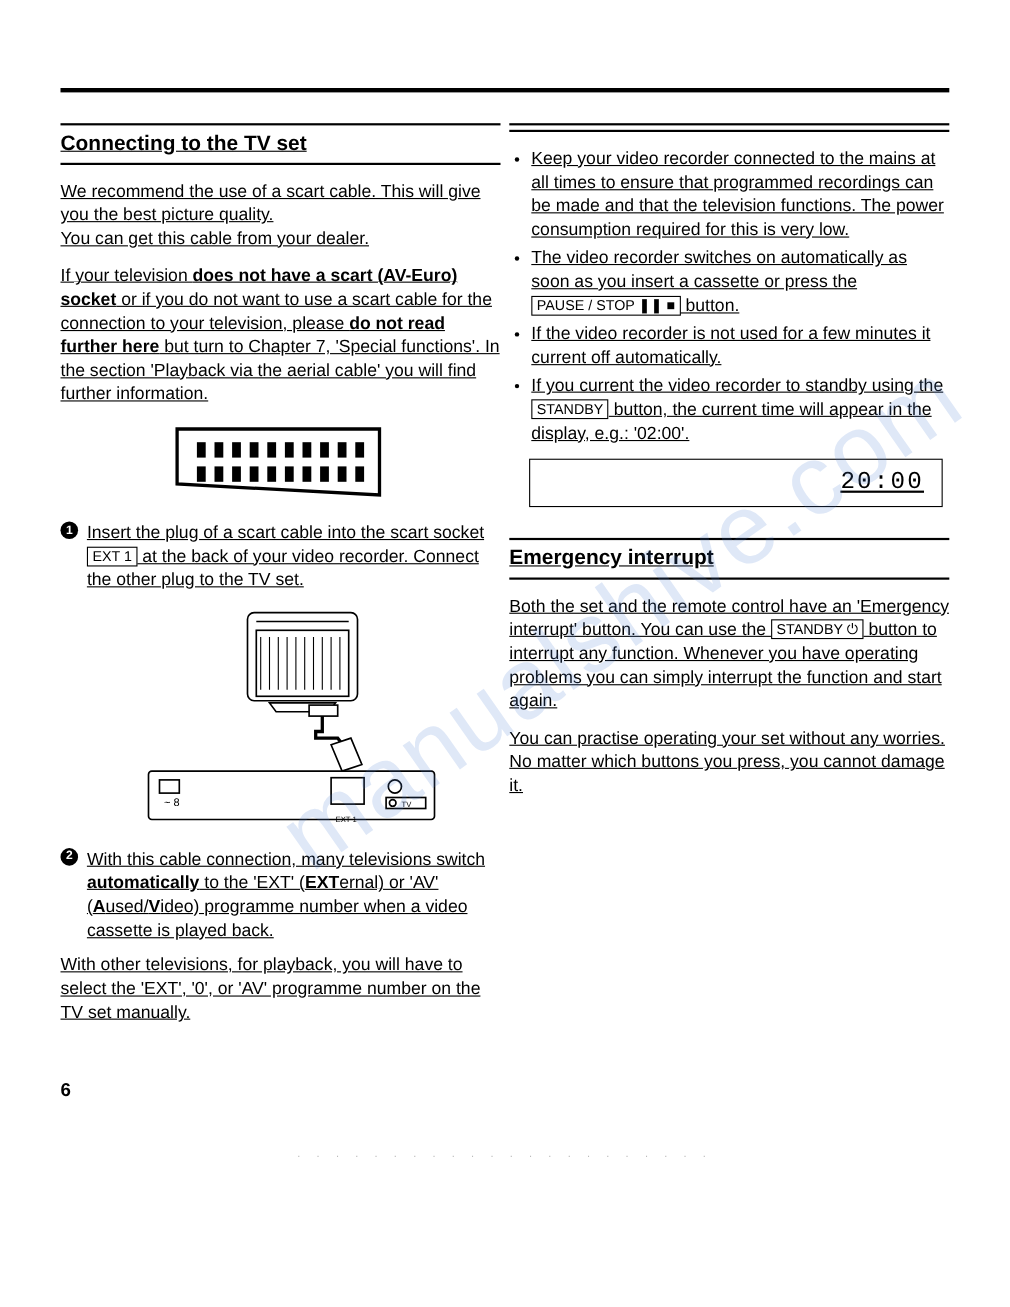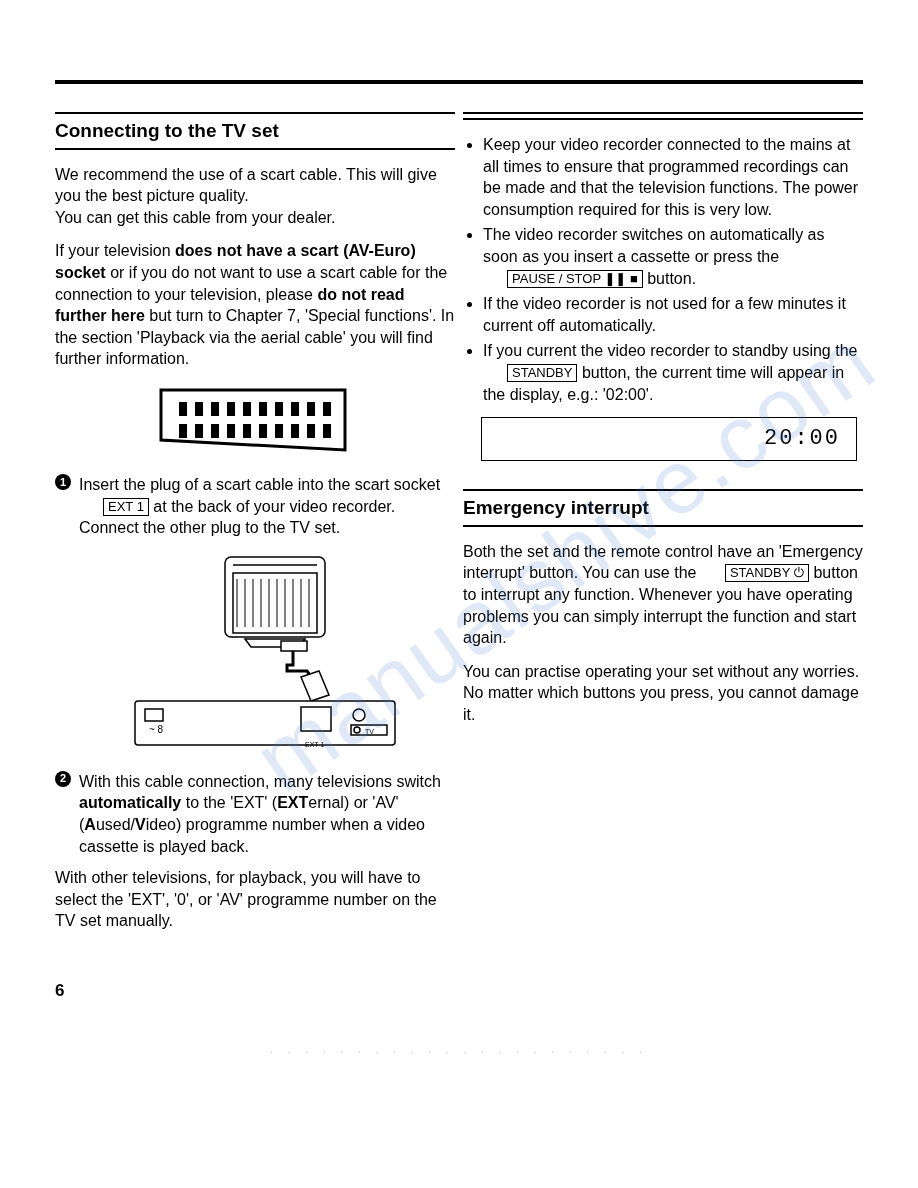--- a/index.html
+++ b/index.html
@@ -16,20 +16,21 @@
   .page {
     padding: 80px 55px 30px 55px;
   }
   .top-rule {
     border-top: 4px solid #000;
     margin-bottom: 28px;
   }
   .cols {
     display: flex;
     gap: 8px;
+    text-decoration: underline;
   }
   .col {
     flex: 1;
     min-width: 0;
   }
   .section-rule-top {
     border-top: 2px solid #000;
     height: 0;
   }
   .section-rule-bot {
@@ -47,21 +48,20 @@
   .para { margin-bottom: 12px; }
   ul.bullets { margin: 0 0 12px 0; padding-left: 20px; }
   ul.bullets > li { margin-bottom: 4px; }
   .btn-box {
     display: inline-block;
     border: 1px solid #000;
     padding: 0 4px;
     font-size: 13px;
     line-height: 16px;
     vertical-align: 1px;
-    margin-left: 24px;
   }
   .num-badge {
     display: inline-flex;
     justify-content: center;
     align-items: center;
     width: 16px; height: 16px;
     background: #000; color: #fff;
     border-radius: 50%;
     font-size: 11px;
     font-weight: bold;

